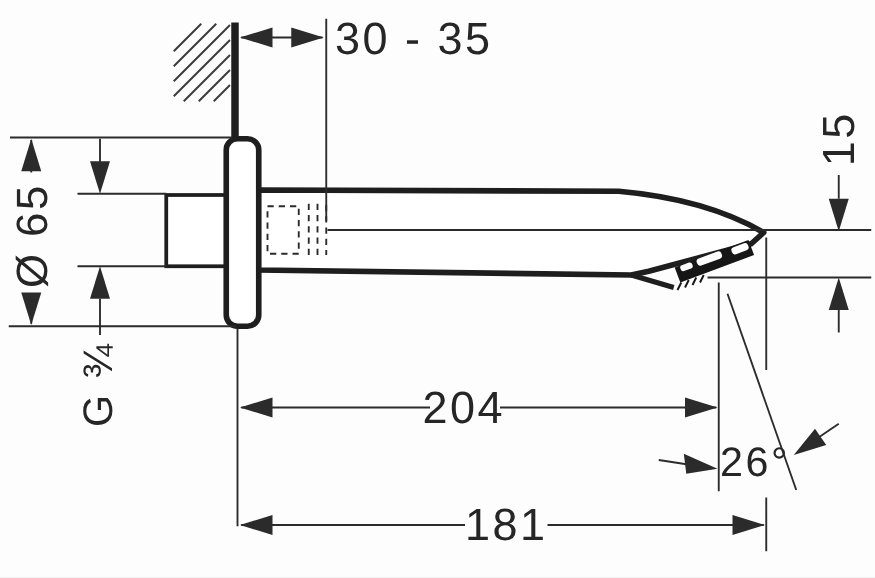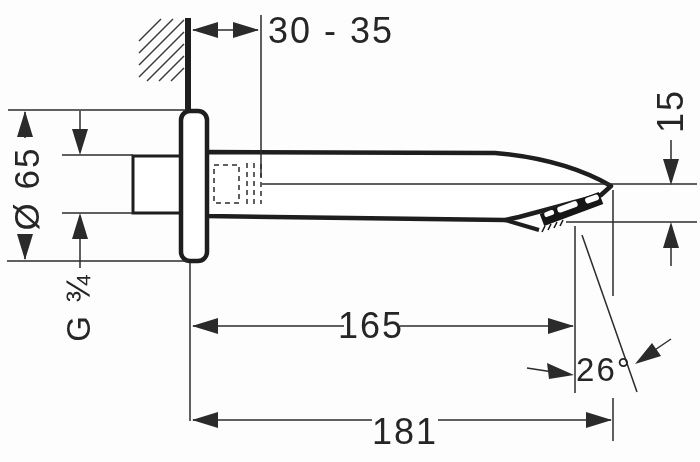--- a/index.html
+++ b/index.html
@@ -12,21 +12,21 @@
     position:absolute;color:#262626;font-size:36px;line-height:1;
     letter-spacing:2px;text-align:center;white-space:nowrap;
     font-weight:400;
   }
   .rot{transform:rotate(-90deg);transform-origin:center center;}
   #lbl-wall-distance{left:256px;top:13px;width:150px;}
   #lbl-escutcheon-dia{left:-34px;top:171px;width:120px;font-size:35px;}
   #lbl-thread{left:28px;top:291px;width:100px;font-size:33px;}
   #lbl-drop{left:636px;top:93px;width:70px;}
   #lbl-165{left:296px;top:308px;width:150px;}
-  #lbl-181{left:330px;top:402px;width:150px;margin-top:12px;}
+  #lbl-181{left:330px;top:402px;width:150px;}
   #lbl-angle{left:554px;top:353px;width:100px;font-size:33px;}
 </style>
 </head>
 <body>
 
 <div id="stage">
 
   <svg id="drawing-svg" width="700" height="462" viewBox="0 0 700 462">
 
     <g stroke="#3a3a3a" stroke-width="1.5">
@@ -132,18 +132,18 @@
   </svg>
 
   <div class="dim-label" id="lbl-wall-distance">30 - 35</div>
 
   <div class="dim-label rot" id="lbl-escutcheon-dia">Ø 65</div>
 
   <div class="dim-label rot" id="lbl-thread">G ¾</div>
 
   <div class="dim-label rot" id="lbl-drop">15</div>
 
-  <div class="dim-label" id="lbl-165">165</div>
+  <div class="dim-label" id="lbl-165">204</div>
 
   <div class="dim-label" id="lbl-181">181</div>
 
   <div class="dim-label" id="lbl-angle">26°</div>
 </div>
 
 </body></html>

